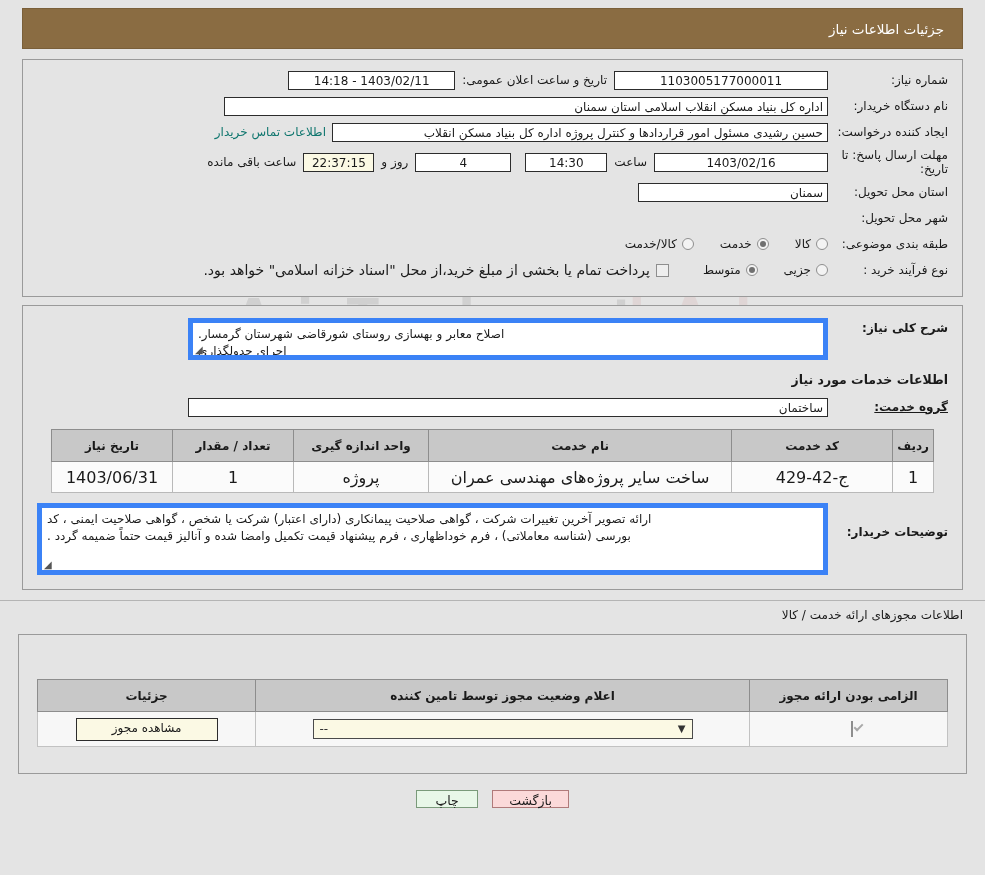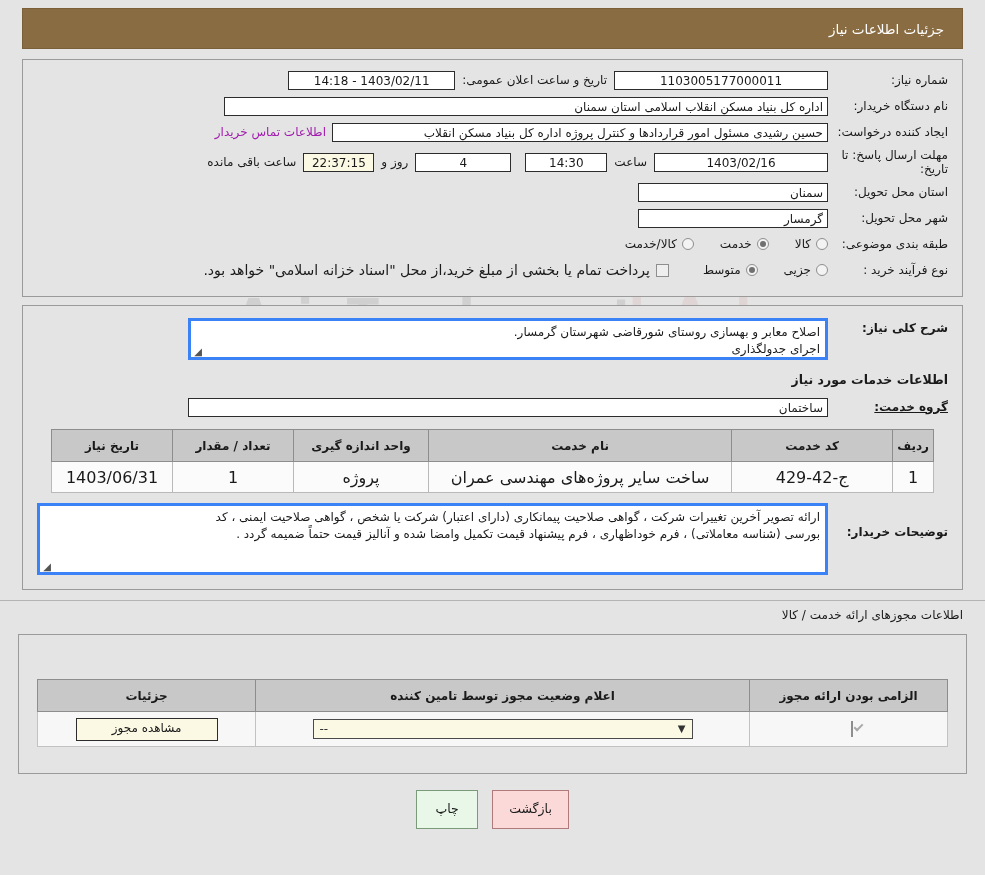--- a/index.html
+++ b/index.html
@@ -103,21 +103,21 @@
   }
   .fld.rtl-right { text-align: right; }
   .fld.cream { background: #fbf9e4; }
 
   .inline-lbl {
     font-size: 12px;
     padding: 0 7px;
     white-space: nowrap;
   }
   .link {
-    color: #a21caf;
+    color: #0f766e;
     font-size: 12px;
     padding: 0 6px;
     white-space: nowrap;
     cursor: pointer;
   }
 
   
   .radio-group { display: flex; align-items: center; }
   .radio-item {
     display: flex; align-items: center;
@@ -162,26 +162,26 @@
     width: 3px; height: 7px;
     border: solid #a9a9a9;
     border-width: 0 2px 2px 0;
     transform: rotate(45deg);
     top: 0px; left: 4px;
   }
   .note-txt { font-size: 14px; }
 
   
   .ta {
-    border: 3px solid #3b82f6;
+    border: 5px solid #3b82f6;
     background: #ffffff;
     font-size: 12px;
     padding: 3px 5px 0 5px;
     box-sizing: border-box;
-    text-align: right;
+    text-align: left;
     line-height: 17px;
     position: relative;
     overflow: hidden;
   }
   .ta .grip {
     position: absolute;
     bottom: 1px; left: 2px;
     width: 9px; height: 9px;
     color: #555;
     font-size: 10px;
@@ -286,23 +286,23 @@
   .footer {
     margin-top: 16px;
     display: flex;
     justify-content: center;
     align-items: center;
     gap: 14px;
   }
   .btn {
     border: 1px solid #555;
     font-size: 12.5px;
-    height: 39px;
+    height: 18px;
     line-height: 20px;
-    padding: 8px 16px;
+    padding: 0 16px;
     min-width: 62px;
     text-align: center;
     cursor: pointer;
     box-sizing: border-box;
   }
   .btn.print { background: #e8f7e8; border-color: #7a9a7a; }
   .btn.back  { background: #fbd9d9; border-color: #b07a7a; }
 
   .hr-line {
     border-top: 1px solid #b4b4b4;
@@ -357,21 +357,20 @@
       <div class="inline-lbl">ساعت باقی مانده</div>
     </div>
 
     <div class="row">
       <div class="lbl">استان محل تحویل:</div>
       <div class="fld rtl-right" style="width:190px;">سمنان</div>
     </div>
 
     <div class="row">
       <div class="lbl">شهر محل تحویل:</div>
-      <div class="fld rtl-right" style="width:190px;">گرمسار</div>
     </div>
 
     <div class="row">
       <div class="lbl">طبقه بندی موضوعی:</div>
       <div class="radio-group">
         <div class="radio-item">
           <span class="radio"></span>
           <span>کالا</span>
         </div>
         <div class="radio-item">

